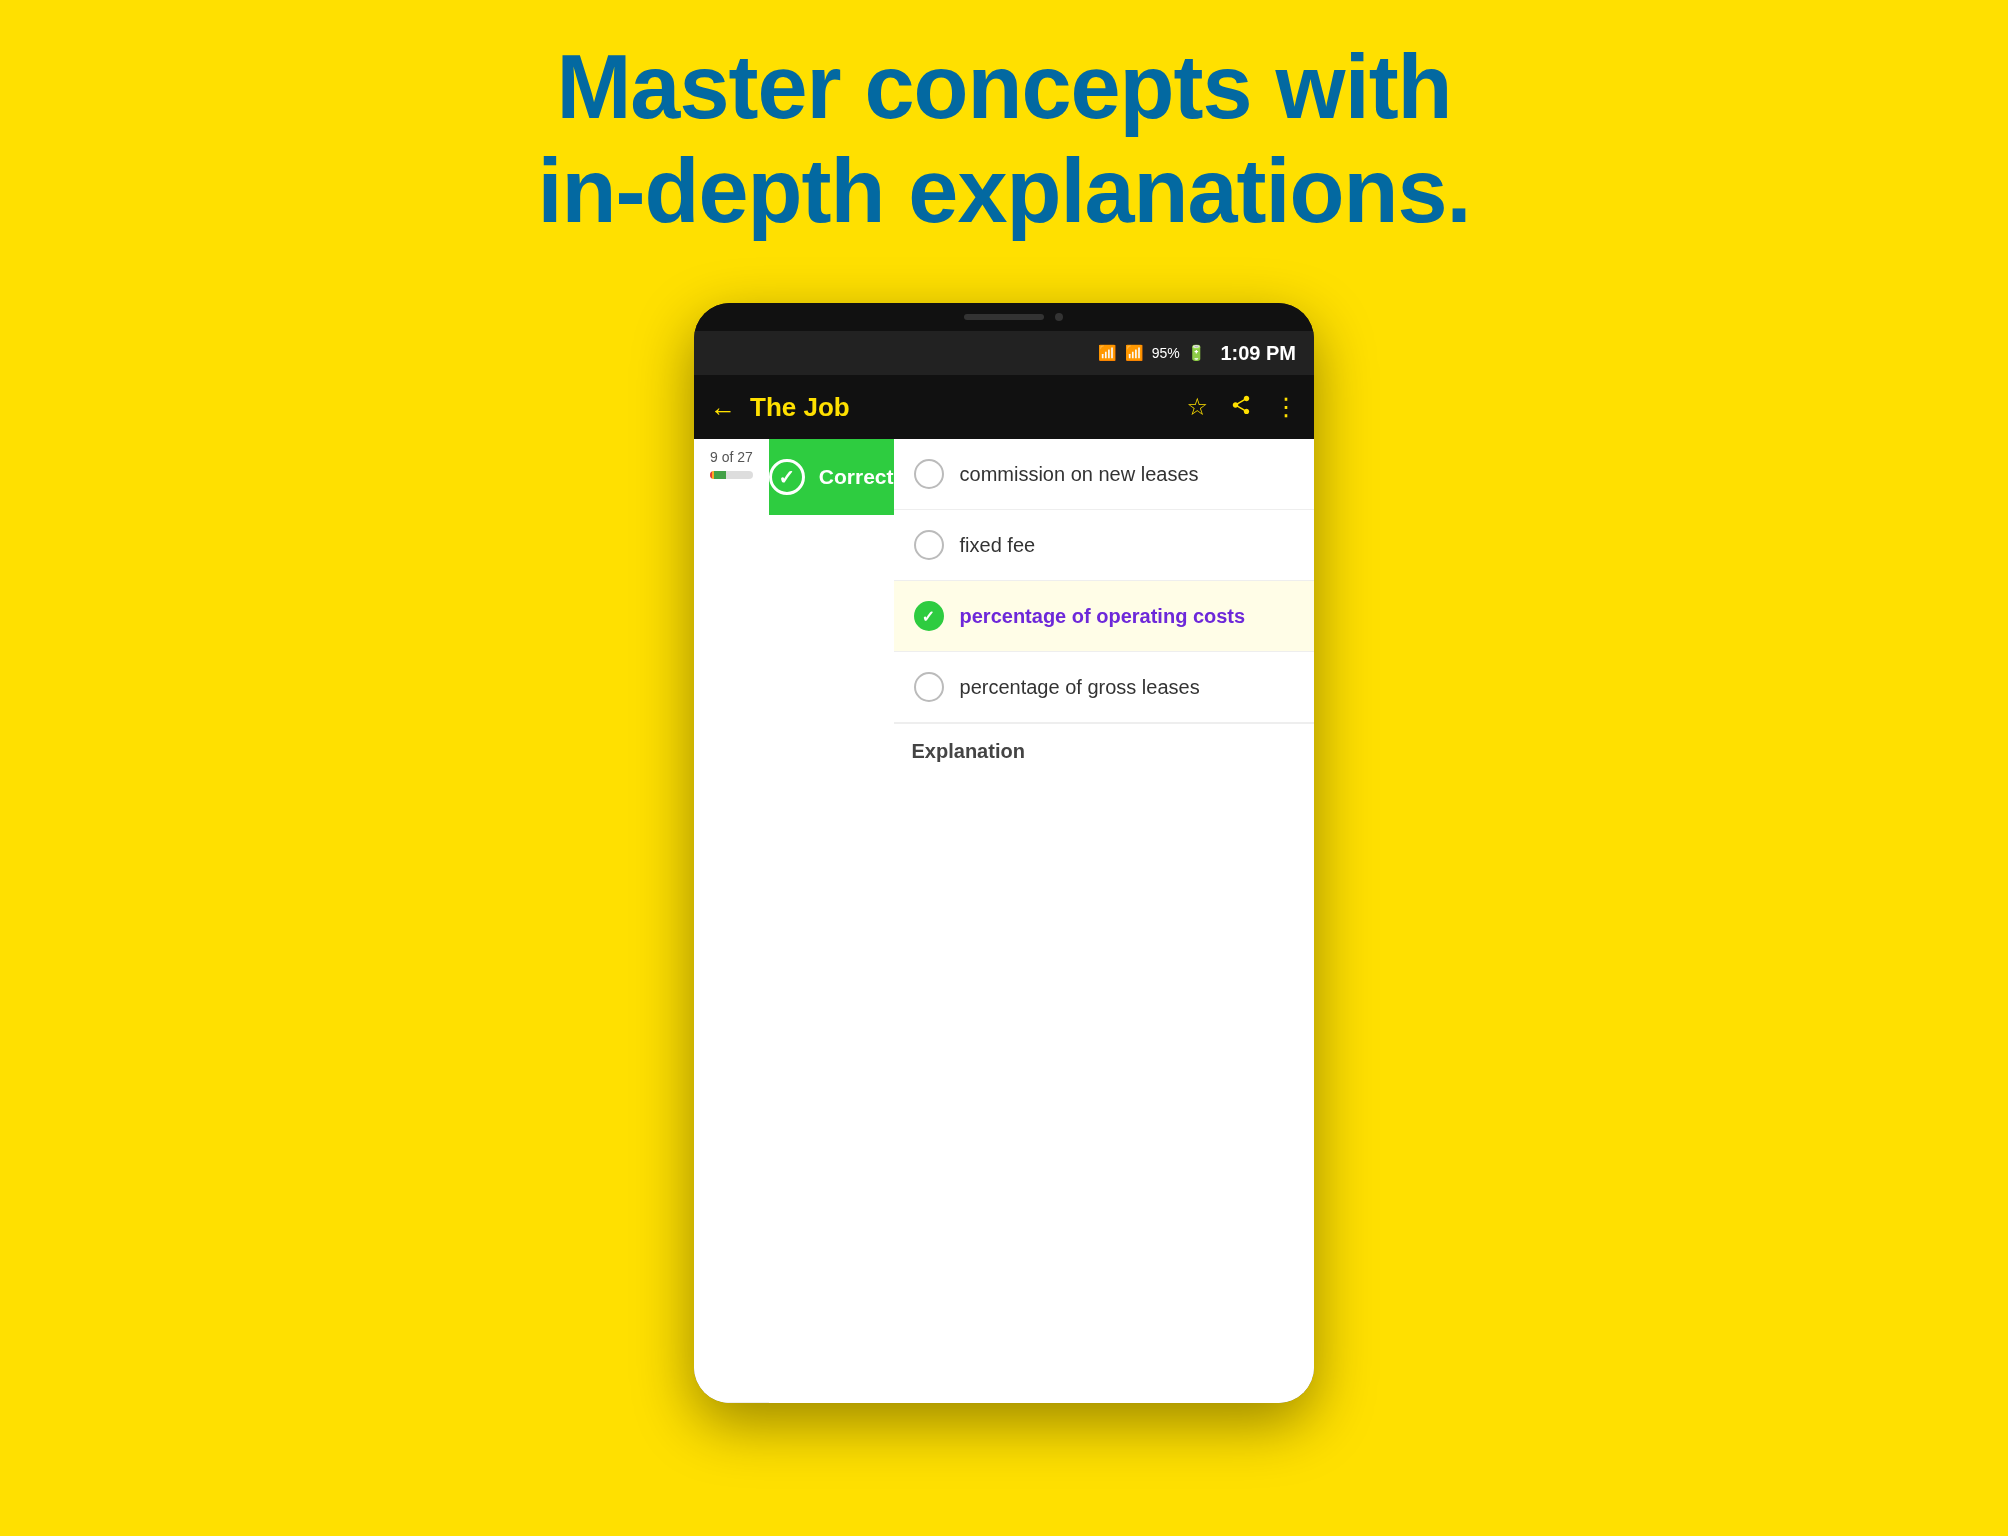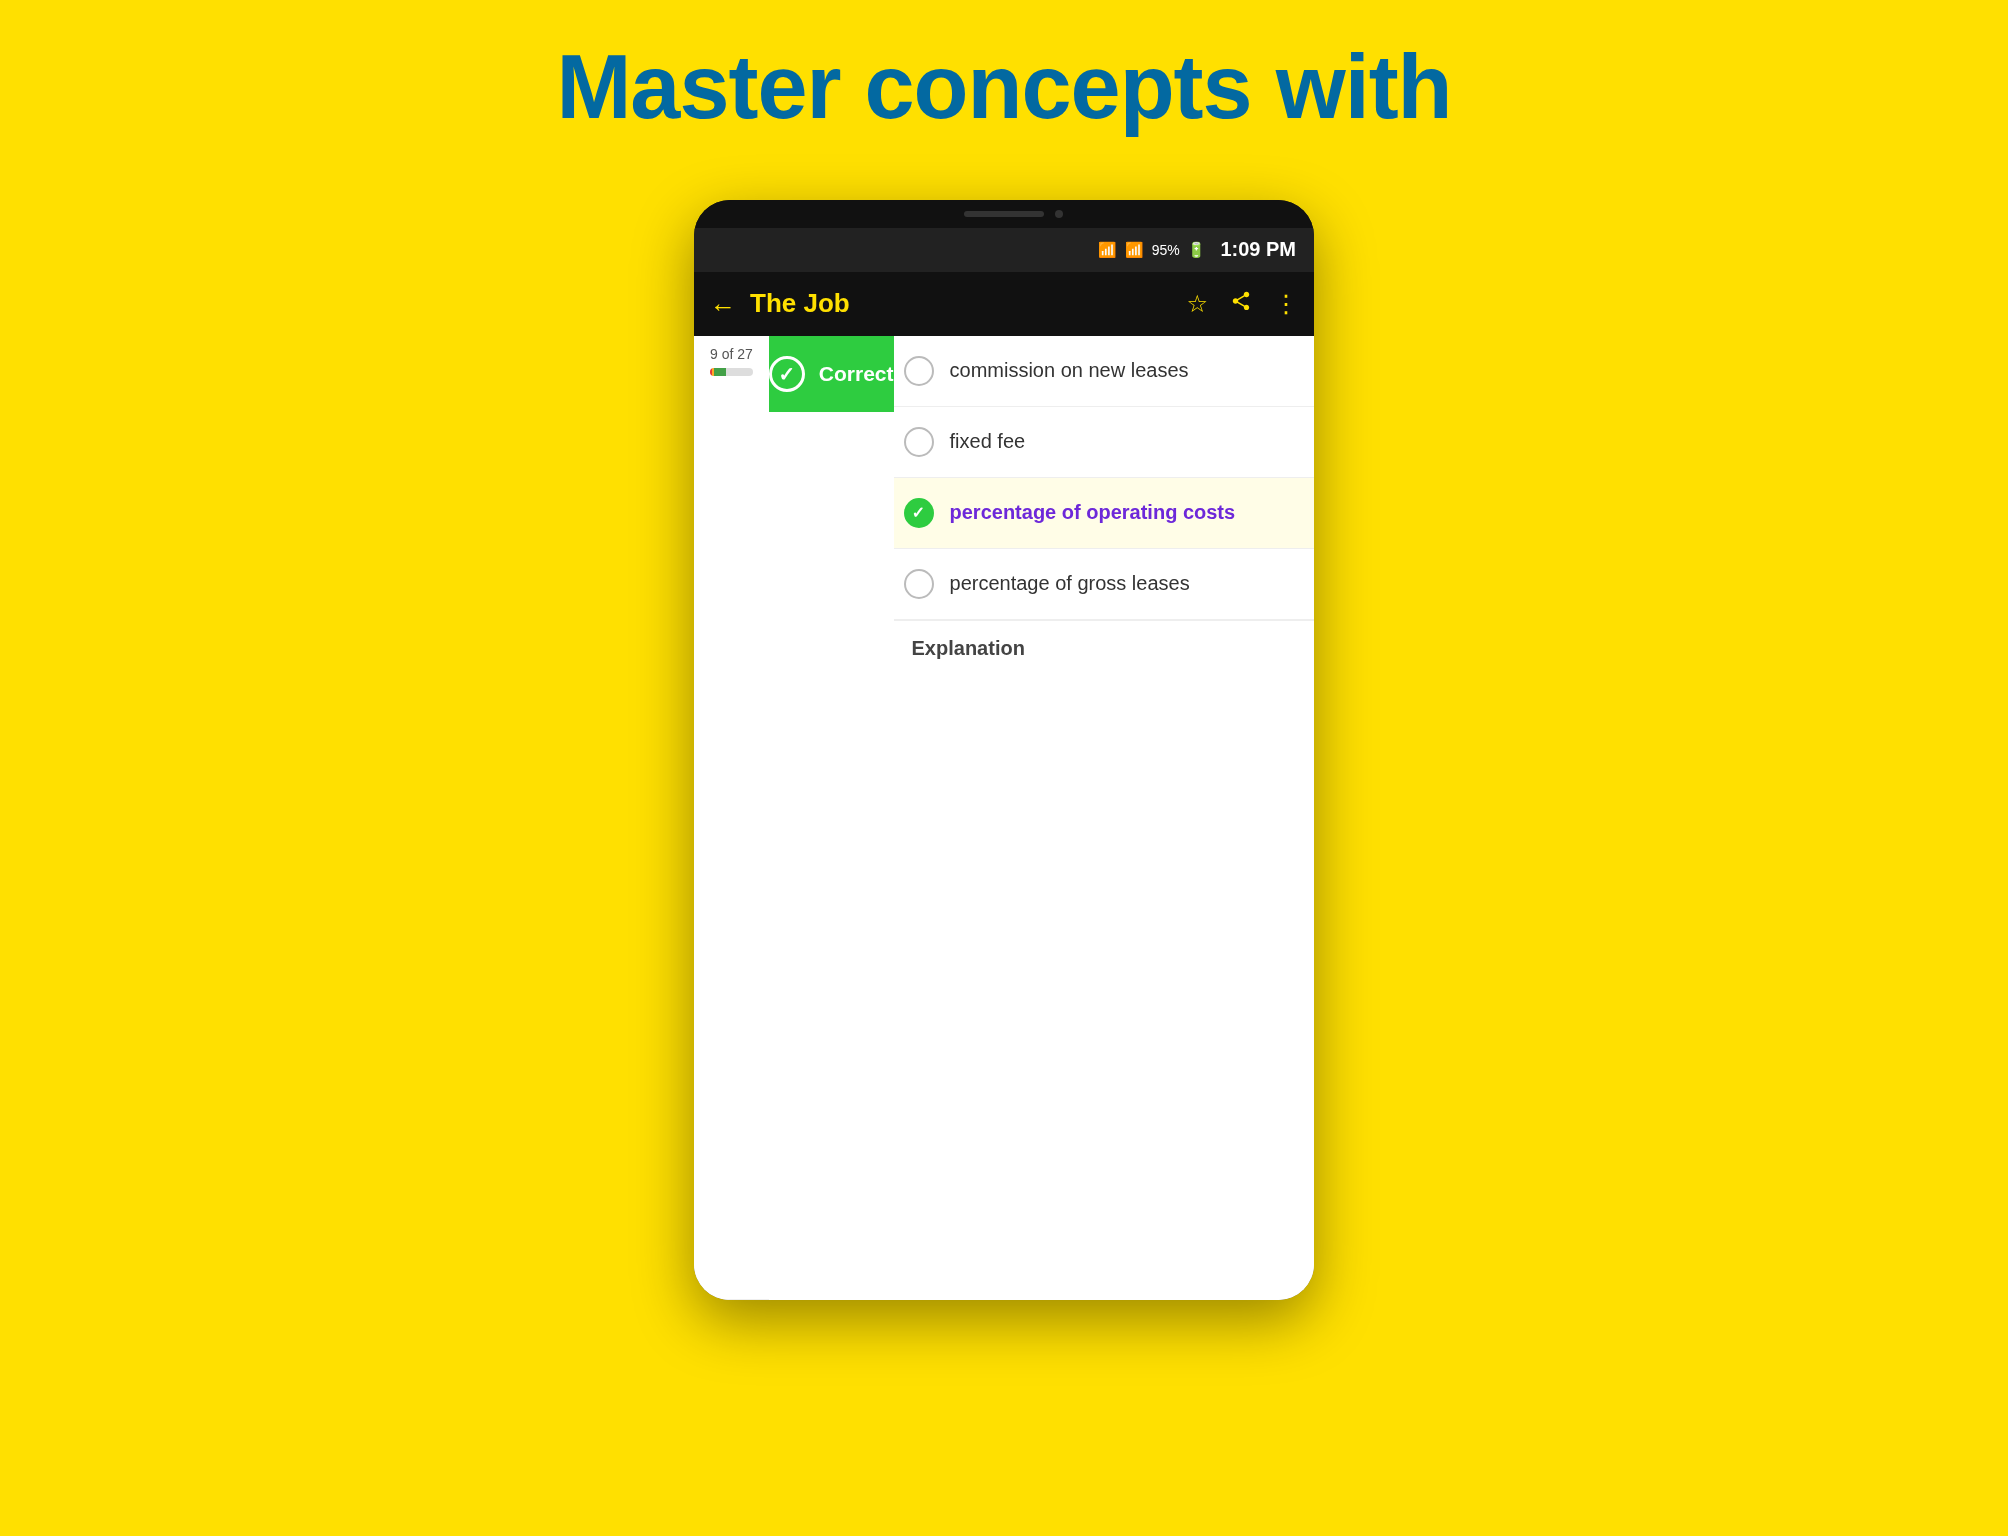--- a/index.html
+++ b/index.html
@@ -207,21 +207,21 @@
 
     
     .options-list {
       background: white;
       flex: 1;
     }
 
     .option-item {
       display: flex;
       align-items: center;
-      padding: 20px 10px;
+      padding: 20px 20px;
       border-bottom: 1px solid #eee;
       gap: 16px;
       background: white;
     }
 
     .option-item.selected {
       background: #fffde7;
     }
 
     .radio-circle {
@@ -277,20 +277,21 @@
       display: flex;
       flex-direction: row;
       overflow: hidden;
     }
   </style>
 </head>
 <body>
 
 <div class="headline">
   <span>Master concepts with</span><br>
+  <span>in-depth explanations.</span>
 </div>
 
 <div class="device-wrapper">
   <div class="device-shell">
 
     <div class="device-top-bar">
       <div class="speaker-grille"></div>
       <div class="camera-dot"></div>
     </div>
 

